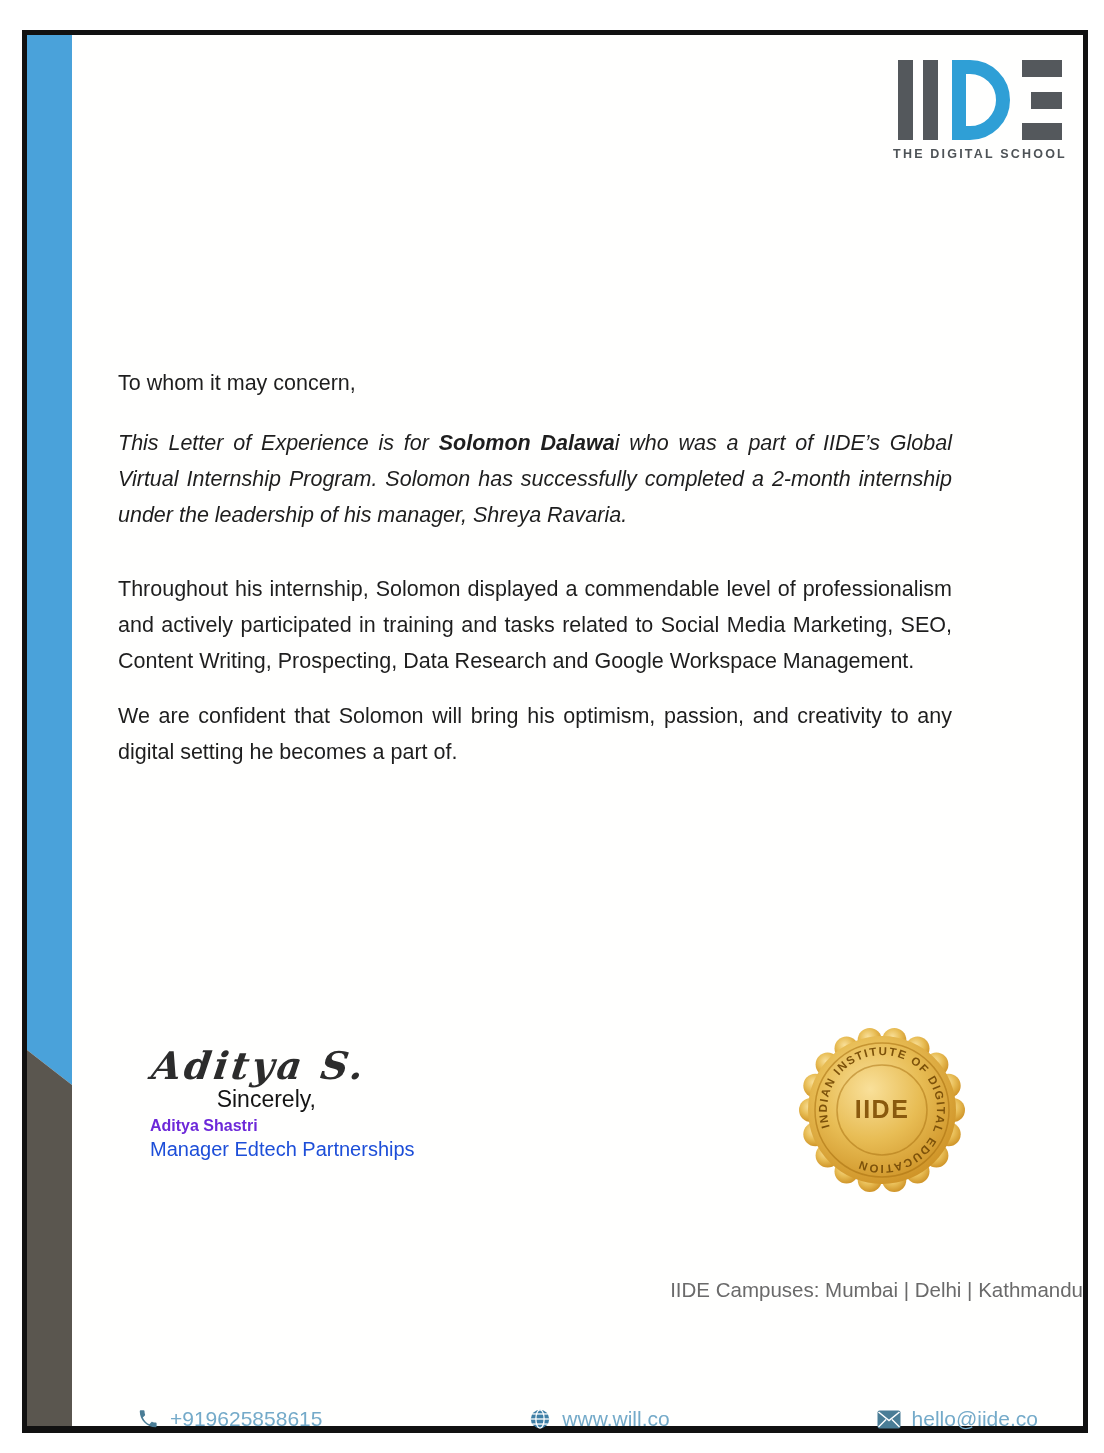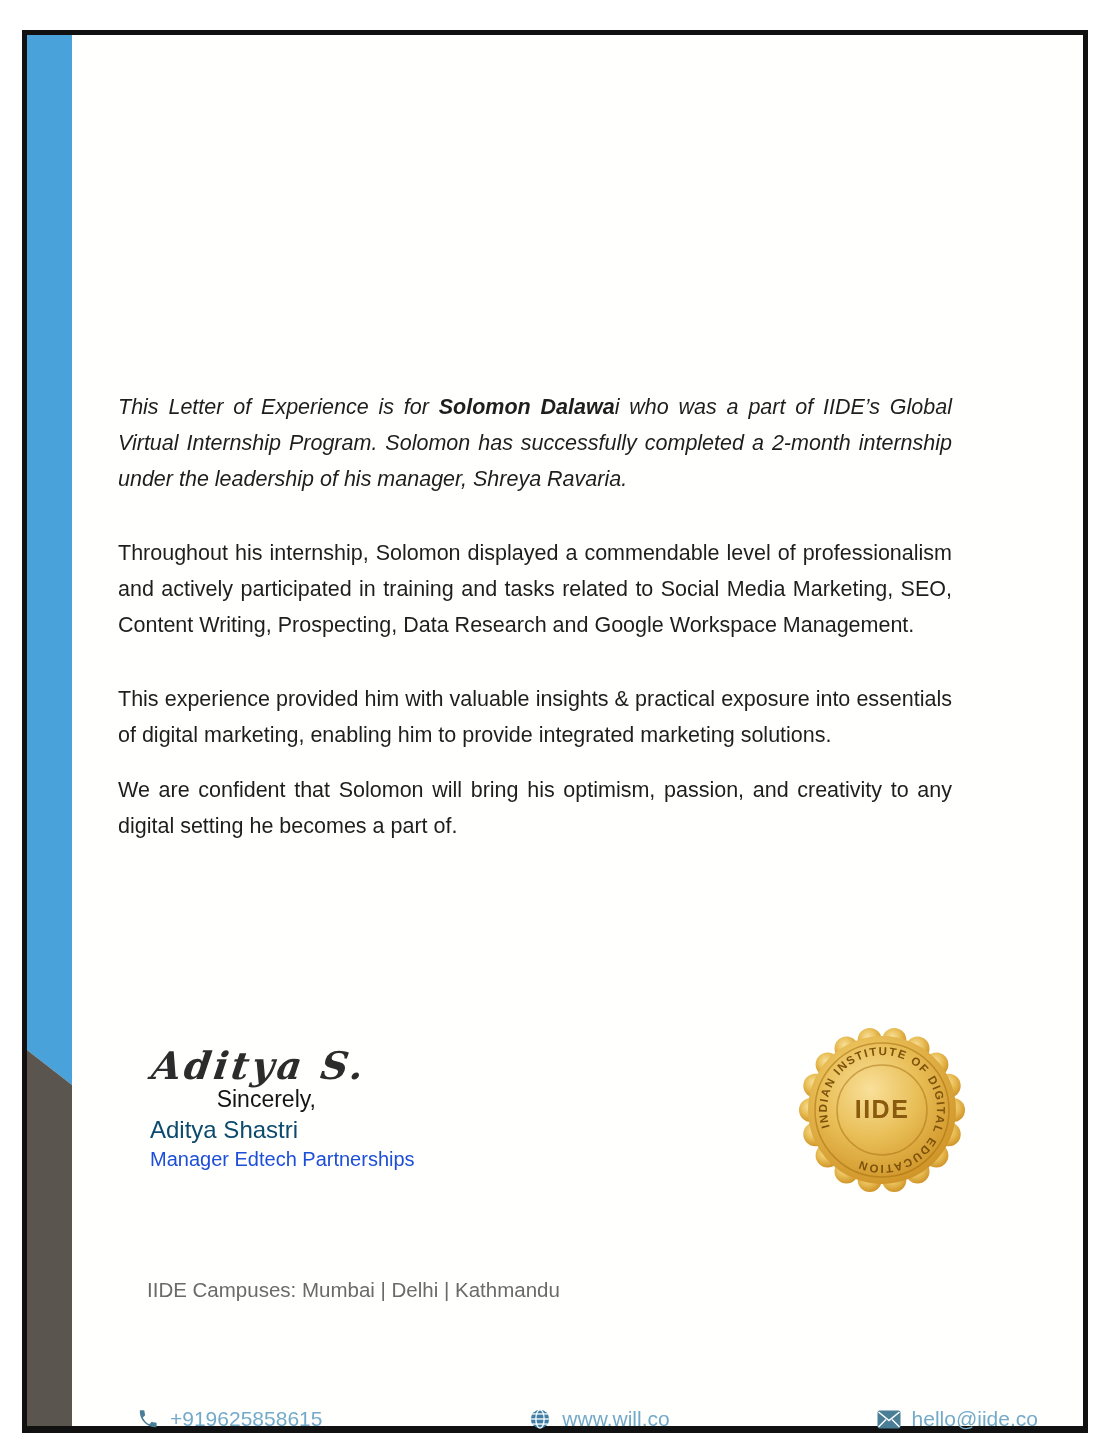--- a/index.html
+++ b/index.html
@@ -58,51 +58,64 @@
   .bodytext p.p5{margin-top:36px;}
   .bodytext strong{font-weight:bold;}
   
   .sig{position:absolute;left:91px;top:1012px;}
   .sig-script{
     font-family:"DejaVu Serif",serif;font-style:italic;font-weight:bold;
     font-size:38px;color:#2c2c2c;margin-left:34px;letter-spacing:3px;line-height:1;
     transform:skewX(-8deg);
   }
   .sig-closing{font-size:23px;color:#141414;margin-top:2px;line-height:1.1;text-align:center;}
-  .sig-name{font-size:24px;font-weight:normal;color:#0c4a6e;margin-left:32px;margin-top:4px;line-height:1.2;}
+  .sig-name{font-size:16px;font-weight:bold;color:#6d28d9;margin-left:32px;margin-top:4px;line-height:1.2;}
   .sig-role{font-size:20px;color:#1d4ed8;margin-left:32px;margin-top:2px;line-height:1.2;}
   
   .seal-svg{position:absolute;left:770px;top:990px;}
   
   .campuses{
-    position:absolute;left:120px;right:0;top:1243px;text-align:left;
+    position:absolute;left:120px;right:0;top:1243px;text-align:right;
     font-size:20.5px;color:#6a6a6a;
   }
   .contact{
     position:absolute;left:110px;right:45px;top:1340px;
     display:flex;justify-content:space-between;align-items:center;
     font-size:21px;color:#74aac9;
   }
   .contact-item{display:flex;align-items:center;gap:11px;margin-top:32px;}
   .cicon{display:block;}
 </style>
 </head>
 <body>
 
 <div class="frame">
 
   <div class="stripe-blue"></div>
   <div class="stripe-gray"></div>
 
+  <div class="logo">
+    <div class="logo-letters">
+      <span class="lbar b1"></span>
+      <span class="lbar b2"></span>
+      <div class="dletter"></div>
+      <div class="eletter">
+        <span class="ebar t"></span>
+        <span class="ebar m"></span>
+        <span class="ebar b"></span>
+      </div>
+    </div>
+    <div class="logo-tagline">THE DIGITAL SCHOOL</div>
+  </div>
 
 
   <div class="bodytext">
+    <p class="salutation">To whom it may concern,</p>
     <p class="p1"><span>This Letter of Experience is for </span><strong>Solomon Dalawa</strong><span>i who was a part of IIDE’s Global Virtual Internship Program. Solomon has successfully completed a 2-month internship under the leadership of his manager, Shreya Ravaria.</span></p>
     <p class="p2">Throughout his internship, Solomon displayed a commendable level of professionalism and actively participated in training and tasks related to Social Media Marketing, SEO, Content Writing, Prospecting, Data Research and Google Workspace Management.</p>
-    <p class="p3">This experience provided him with valuable insights &amp; practical exposure into essentials of digital marketing, enabling him to provide integrated marketing solutions.</p>
     <p class="p4">We are confident that Solomon will bring his optimism, passion, and creativity to any digital setting he becomes a part of.</p>
   </div>
 
   <div class="sig">
     <div class="sig-script">Aditya S.</div>
     <div class="sig-closing">Sincerely,</div>
     <div class="sig-name">Aditya Shastri</div>
     <div class="sig-role">Manager Edtech Partnerships</div>
   </div>
 

